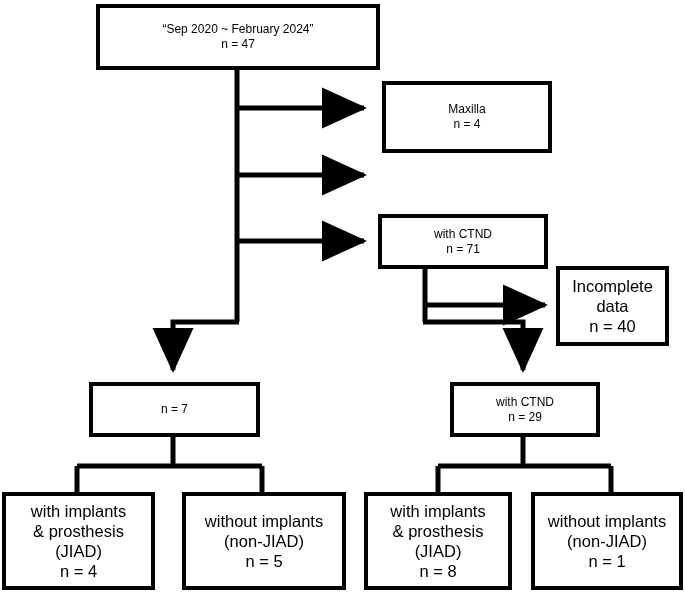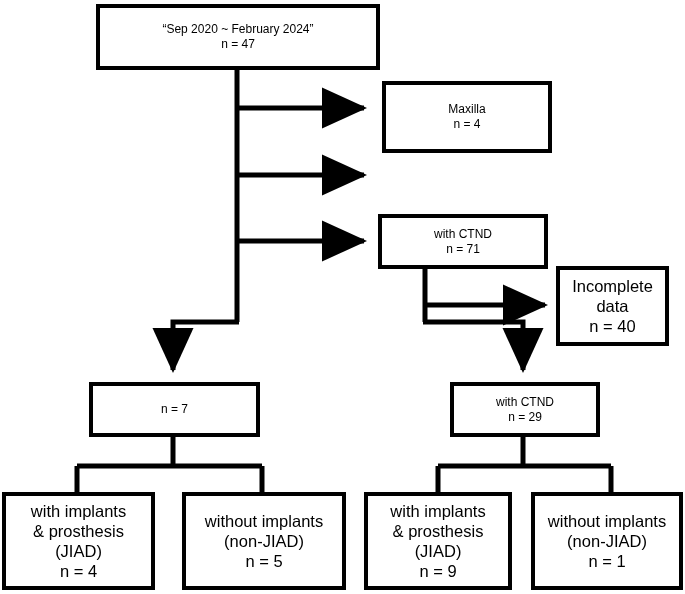--- a/index.html
+++ b/index.html
@@ -141,21 +141,21 @@
   <div class="node" style="left:182px; top:492px; width:164px; height:98px;">
     <span class="line t16">without implants</span>
     <span class="line t16">(non-JIAD)</span>
     <span class="line t16">n = 5</span>
   </div>
 
   <div class="node" style="left:364px; top:492px; width:148px; height:98px;">
     <span class="line t16">with implants</span>
     <span class="line t16">&amp; prosthesis</span>
     <span class="line t16">(JIAD)</span>
-    <span class="line t16">n = 9</span>
+    <span class="line t16">n = 8</span>
   </div>
 
   <div class="node" style="left:531px; top:492px; width:152px; height:98px;">
     <span class="line t16">without implants</span>
     <span class="line t16">(non-JIAD)</span>
     <span class="line t16">n = 1</span>
   </div>
 
 </div>
 

